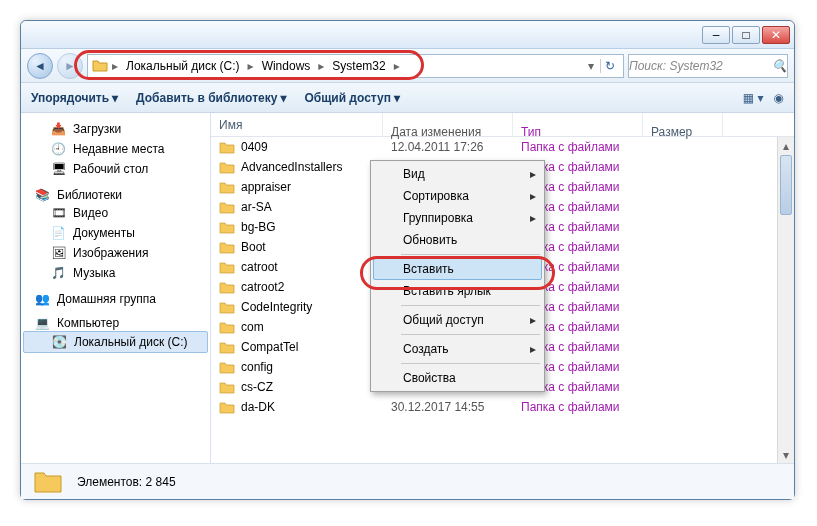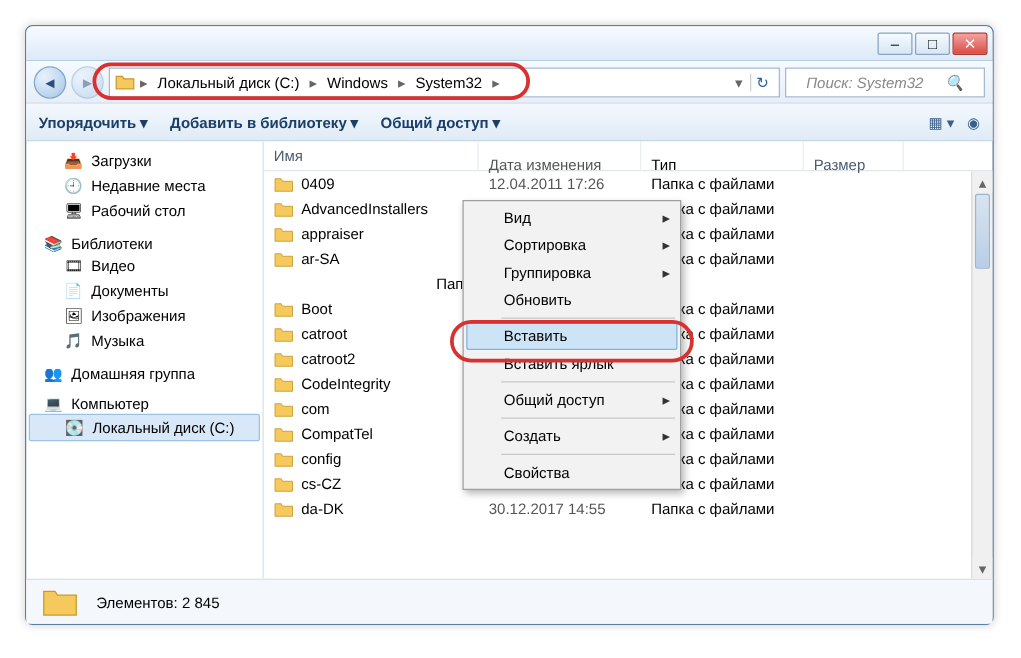--- a/index.html
+++ b/index.html
@@ -7,38 +7,38 @@
   .window { position: absolute; left: 20px; top: 20px; width: 775px; height: 480px; border: 1px solid #5a7fa0; border-radius: 6px; background: #fff; box-shadow: 0 0 8px rgba(0,0,0,.2); display: flex; flex-direction: column; }
   .titlebar { height: 28px; background: linear-gradient(#f7fbff,#dce9f7); border-bottom: 1px solid #b8cde2; border-radius: 6px 6px 0 0; display: flex; justify-content: flex-end; align-items: center; padding-right: 4px; gap: 2px; }
   .wbtn { width: 28px; height: 18px; border: 1px solid #8aa4c0; border-radius: 2px; background: linear-gradient(#f5faff,#d7e6f5); display: flex; align-items: center; justify-content: center; cursor: pointer; }
   .wbtn.close { background: linear-gradient(#f5a3a0,#d94c44); border-color: #a83832; color: #fff; }
   .navbar { height: 34px; display: flex; align-items: center; padding: 0 6px; gap: 4px; background: linear-gradient(#f5faff,#e6eef7); border-bottom: 1px solid #c8d6e5; }
   .navbtn { width: 26px; height: 26px; border-radius: 50%; border: 1px solid #7fa6cc; background: radial-gradient(circle at 30% 30%,#e8f2fc,#a5c5e6); display: flex; align-items: center; justify-content: center; color: #2a4f78; cursor: pointer; }
   .navbtn.disabled { opacity: .5; }
   .addr { flex: 1; height: 24px; border: 1px solid #a5b9cf; background: #fff; display: flex; align-items: center; padding: 0 4px; gap: 2px; position: relative; }
   .crumb { padding: 2px 4px; cursor: pointer; }
   .arrow { color: #666; padding: 0 2px; }
-  .search { width: 160px; height: 24px; border: 1px solid #a5b9cf; background: #fff; display: flex; align-items: center; padding: 0 16px; color: #888; font-style: italic; }
+  .search { width: 160px; height: 24px; border: 1px solid #a5b9cf; background: #fff; display: flex; align-items: center; padding: 0 0; color: #888; font-style: italic; }
   .toolbar { height: 30px; background: linear-gradient(#f3f8fd,#dfebf6); border-bottom: 1px solid #c8d6e5; display: flex; align-items: center; padding: 0 10px; gap: 18px; color: #1a3e66; }
   .toolbtn { cursor: pointer; display: flex; align-items: center; gap: 3px; font-weight: bold; }
   .content { flex: 1; display: flex; overflow: hidden; }
   .sidebar { width: 190px; border-right: 1px solid #d8e2ec; padding: 6px 2px; overflow: hidden; }
   .side-item { display: flex; align-items: center; gap: 6px; padding: 2px 6px 2px 28px; cursor: pointer; white-space: nowrap; }
   .side-head { font-weight: normal; padding-left: 12px; margin-top: 8px; display: flex; align-items: center; gap: 6px; }
   .side-item.sel { background: #d8e8f8; border: 1px solid #9cc1e6; border-radius: 2px; }
   .icon { width: 16px; height: 16px; display: inline-flex; align-items: center; justify-content: center; }
   .main { flex: 1; display: flex; flex-direction: column; }
   .cols { height: 24px; display: flex; border-bottom: 1px solid #e0e6ec; color: #4a5c70; }
   .cols > div { padding: 12px 8px; border-right: 1px solid #e8edf2; }
   .rows { flex: 1; overflow: hidden; position: relative; }
   .row { display: flex; align-items: center; height: 20px; }
   .row > div { padding: 1px 8px; overflow: hidden; white-space: nowrap; }
   .c-name { width: 172px; display: flex; align-items: center; gap: 6px; }
   .c-date { width: 130px; color: #555; }
-  .c-type { width: 130px; color: #000000; }
+  .c-type { width: 130px; color: #a21caf; }
   .c-size { width: 80px; }
   .folder-icon { width: 16px; height: 13px; }
   .status { height: 36px; border-top: 1px solid #d8e2ec; display: flex; align-items: center; padding: 0 12px; gap: 14px; background: #f4f8fc; }
   .big-folder { width: 30px; height: 26px; }
   .ctxmenu { position: absolute; left: 370px; top: 160px; width: 175px; background: #f2f2f2; border: 1px solid #a0a0a0; box-shadow: 2px 3px 6px rgba(0,0,0,.3); padding: 2px; }
   .ctxitem { padding: 4px 22px 4px 30px; cursor: pointer; position: relative; }
   .ctxitem:hover, .ctxitem.hover { background: #cde4f7; border: 1px solid #7fb3e0; border-radius: 2px; padding: 3px 21px 3px 29px; }
   .ctxsep { height: 1px; background: #c8c8c8; margin: 3px 2px 3px 28px; }
   .ctxitem .sub { position: absolute; right: 6px; top: 50%; transform: translateY(-50%); color: #333; }
   .highlight-addr { position: absolute; left: 74px; top: 50px; width: 350px; height: 30px; border: 3px solid #d93030; border-radius: 18px; pointer-events: none; }
@@ -187,20 +187,26 @@
               <svg class="folder-icon" viewBox="0 0 16 13">
                 <path fill="#f5c95b" stroke="#c99a2a" stroke-width="0.7" d="M1 2h5l1 2h8v8H1z"></path>
               </svg>
               <span>ar-SA</span>
             </div>
             <div class="c-date"></div>
             <div class="c-type">Папка с файлами</div>
             <div class="c-size"></div>
           </div>
           <div class="row">
+            <div class="c-name">
+              <svg class="folder-icon" viewBox="0 0 16 13">
+                <path fill="#f5c95b" stroke="#c99a2a" stroke-width="0.7" d="M1 2h5l1 2h8v8H1z"></path>
+              </svg>
+              <span>bg-BG</span>
+            </div>
             <div class="c-date"></div>
             <div class="c-type">Папка с файлами</div>
             <div class="c-size"></div>
           </div>
           <div class="row">
             <div class="c-name">
               <svg class="folder-icon" viewBox="0 0 16 13">
                 <path fill="#f5c95b" stroke="#c99a2a" stroke-width="0.7" d="M1 2h5l1 2h8v8H1z"></path>
               </svg>
               <span>Boot</span>

